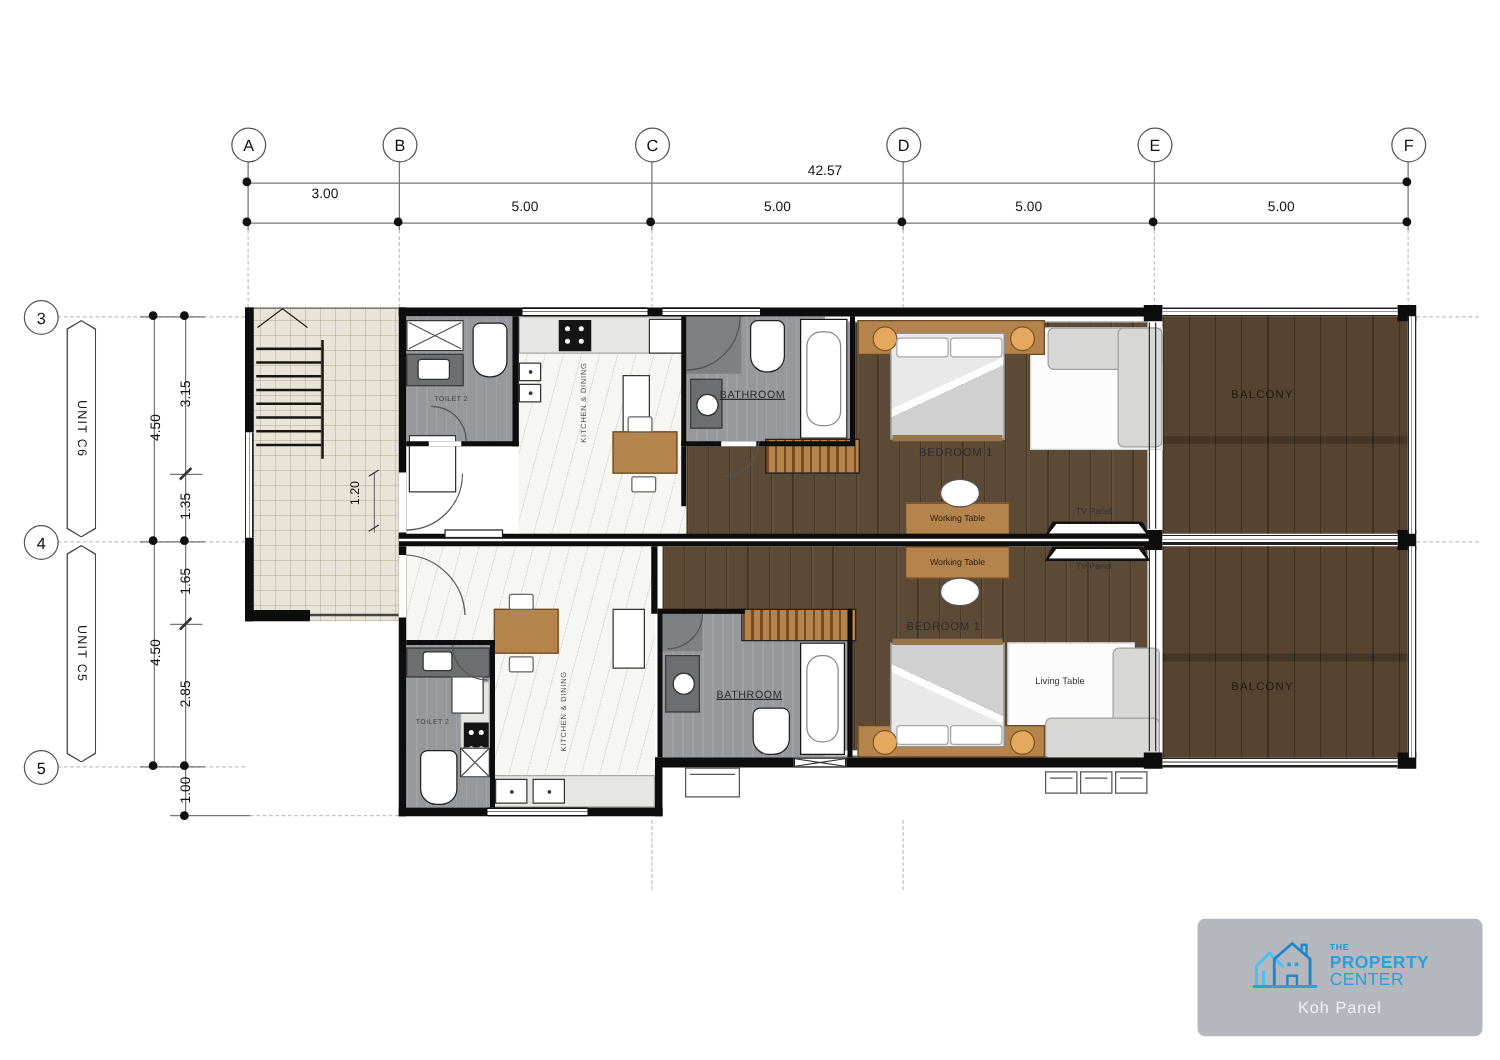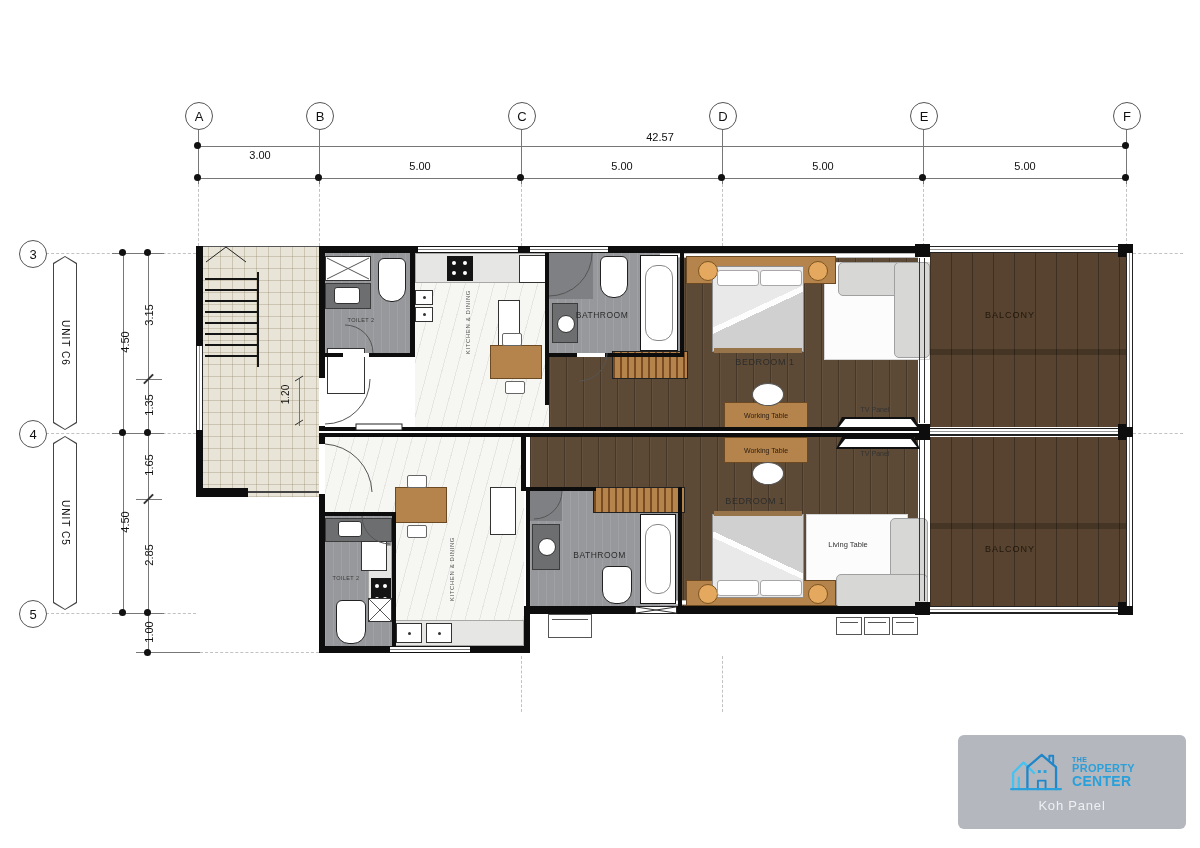--- a/index.html
+++ b/index.html
@@ -63,38 +63,38 @@
   .stove{position:absolute;background:#141414;z-index:9;}
   .stovedot{position:absolute;width:4px;height:4px;background:#fff;border-radius:50%;}
   .bench{position:absolute;background:#fff;border:1px solid #555;box-sizing:border-box;z-index:9;}
   .benchline{position:absolute;left:3px;right:3px;top:4px;border-top:1px solid #555;}
   .tvout{position:absolute;background:#111;clip-path:polygon(0 100%,7% 0,93% 0,100% 100%);z-index:11;}
   .tvin{position:absolute;left:3px;right:3px;top:2px;bottom:2px;background:#fff;clip-path:polygon(0 100%,8% 0,92% 0,100% 100%);}
   .basin-dot{position:absolute;width:3px;height:3px;background:#333;border-radius:50%;z-index:10;}
   .circ{position:absolute;background:#fff;border:1px solid #333;border-radius:50%;z-index:10;}
   
   .lbl{position:absolute;color:#2c2c2c;z-index:20;text-align:center;white-space:nowrap;}
-  .lbl-room{font-size:8.5px;letter-spacing:.5px;}
+  .lbl-room{font-size:8.5px;letter-spacing:.5px;text-decoration:underline;}
   .lbl-big{font-size:9px;letter-spacing:.6px;}
   .lbl-balcony{font-size:9px;letter-spacing:1px;color:rgba(22,13,4,.82);}
   .lbl-tiny{font-size:5.5px;letter-spacing:.4px;color:#3a3a3a;}
   .lbl-k{font-size:6px;letter-spacing:.6px;color:#555;width:80px;}
   .lbl-f{font-size:7px;color:#2e2014;width:84px;}
   .lbl-tv{font-size:7px;color:#333;width:60px;}
   .lbl-living{font-size:7.5px;color:#333;width:70px;}
   .overlay{position:absolute;left:0;top:0;z-index:25;pointer-events:none;}
   .tread{position:absolute;height:2px;background:#151515;z-index:6;}
   
   .logo{position:absolute;left:958px;top:735px;width:228px;height:94px;background:#b4b7be;border-radius:6px;
         display:flex;flex-direction:column;align-items:center;justify-content:center;gap:5px;z-index:40;}
   .logorow{display:flex;align-items:center;gap:9px;}
   .brand{display:flex;flex-direction:column;line-height:1;}
   .brand .t1{font-size:7px;font-weight:bold;color:#2496d3;letter-spacing:.5px;}
-  .brand .t2{font-size:11px;font-weight:bold;color:#2aa0da;letter-spacing:.3px;}
-  .brand .t3{font-size:14px;font-weight:bold;color:#2aa0da;letter-spacing:.3px;}
+  .brand .t2{font-size:14px;font-weight:bold;color:#2aa0da;letter-spacing:.3px;}
+  .brand .t3{font-size:14px;font-weight:normal;color:#2aa0da;letter-spacing:.3px;}
   .loc{font-size:13px;color:#eef0f3;letter-spacing:.8px;}
 </style>
 </head>
 <body>
 
 <div class="canvas">
 
   <div class="bubble" style="left:185px;top:102px">A</div>
   <div class="bubble" style="left:306px;top:102px">B</div>
   <div class="bubble" style="left:508px;top:102px">C</div>

